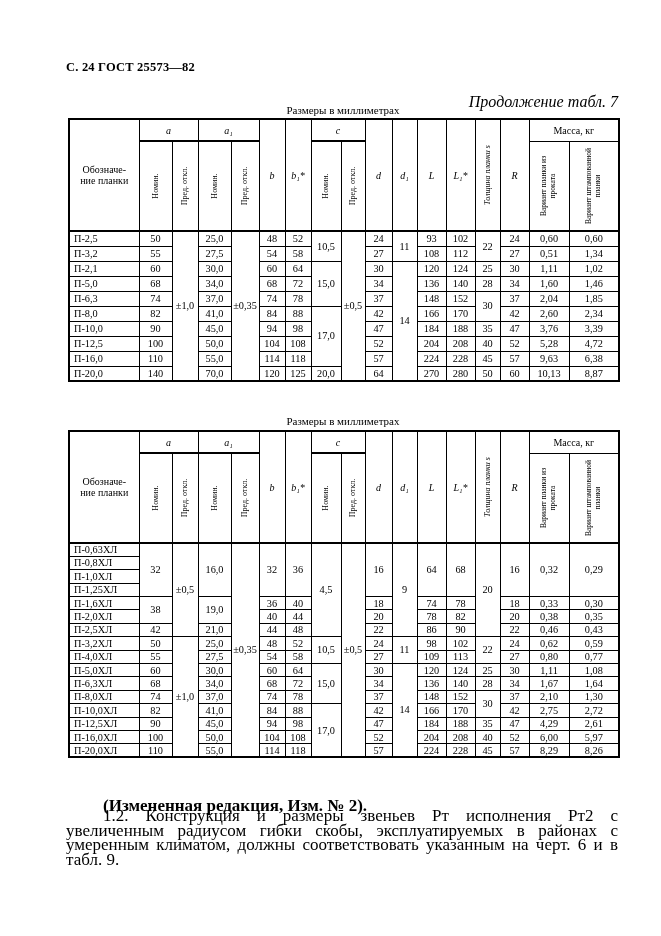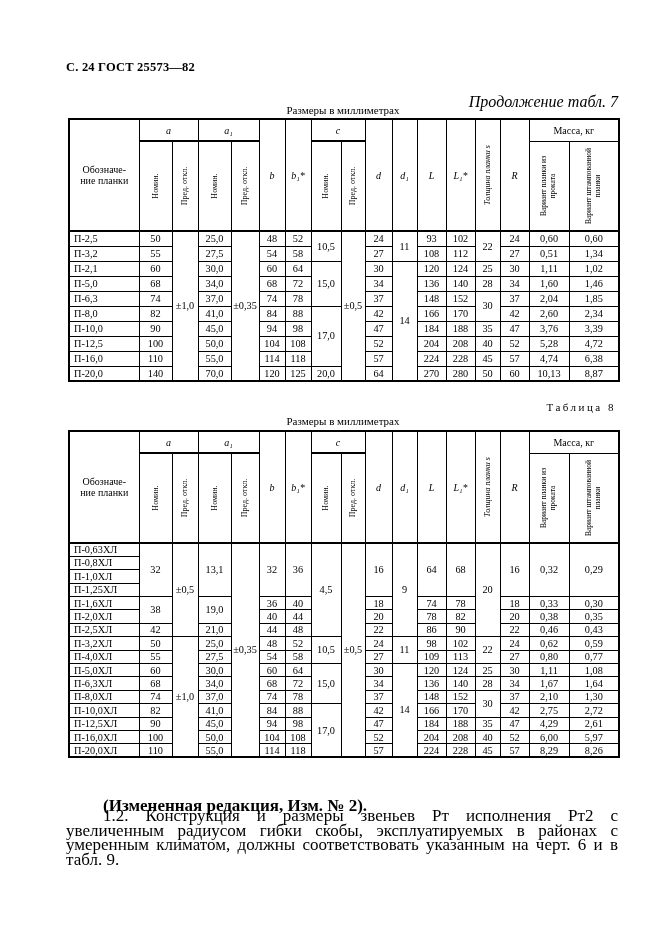--- a/index.html
+++ b/index.html
@@ -243,21 +243,21 @@
             <td class="rowlabel">П-16,0</td>
             <td>110</td>
             <td>55,0</td>
             <td>114</td>
             <td>118</td>
             <td>57</td>
             <td>224</td>
             <td>228</td>
             <td>45</td>
             <td>57</td>
-            <td>4,74</td>
+            <td>9,63</td>
             <td>6,38</td>
           </tr>
           <tr>
             <td class="rowlabel">П-20,0</td>
             <td>140</td>
             <td>70,0</td>
             <td>120</td>
             <td>125</td>
             <td>20,0</td>
             <td>64</td>
@@ -265,21 +265,20 @@
             <td>280</td>
             <td>50</td>
             <td>60</td>
             <td>10,13</td>
             <td>8,87</td>
           </tr>
         </tbody>
     </table>
   </div>
 
-  <div class="t8-caption">Таблица 8</div>
   <div class="t8-units">Размеры в миллиметрах</div>
 
   <div class="table8-pos">
     <table class="gost t8">
       <colgroup>
         <col style="width:70px">
           <col style="width:33px">
           <col style="width:26px">
           <col style="width:33px">
         <col style="width:28px">
@@ -340,21 +339,21 @@
           <td class="vert">
               <div class="vtext vm">Вариант штампованной планки</div>
             </td>
         </tr>
       </thead>
       <tbody>
           <tr>
             <td class="rowlabel">П-0,63ХЛ</td>
             <td rowspan="4">32</td>
             <td rowspan="7">±0,5</td>
-            <td rowspan="4">13,1</td>
+            <td rowspan="4">16,0</td>
             <td rowspan="16">±0,35</td>
             <td rowspan="4">32</td>
             <td rowspan="4">36</td>
             <td rowspan="7">4,5</td>
             <td rowspan="16">±0,5</td>
             <td rowspan="4">16</td>
             <td rowspan="7">9</td>
             <td rowspan="4">64</td>
             <td rowspan="4">68</td>
             <td rowspan="7">20</td>

